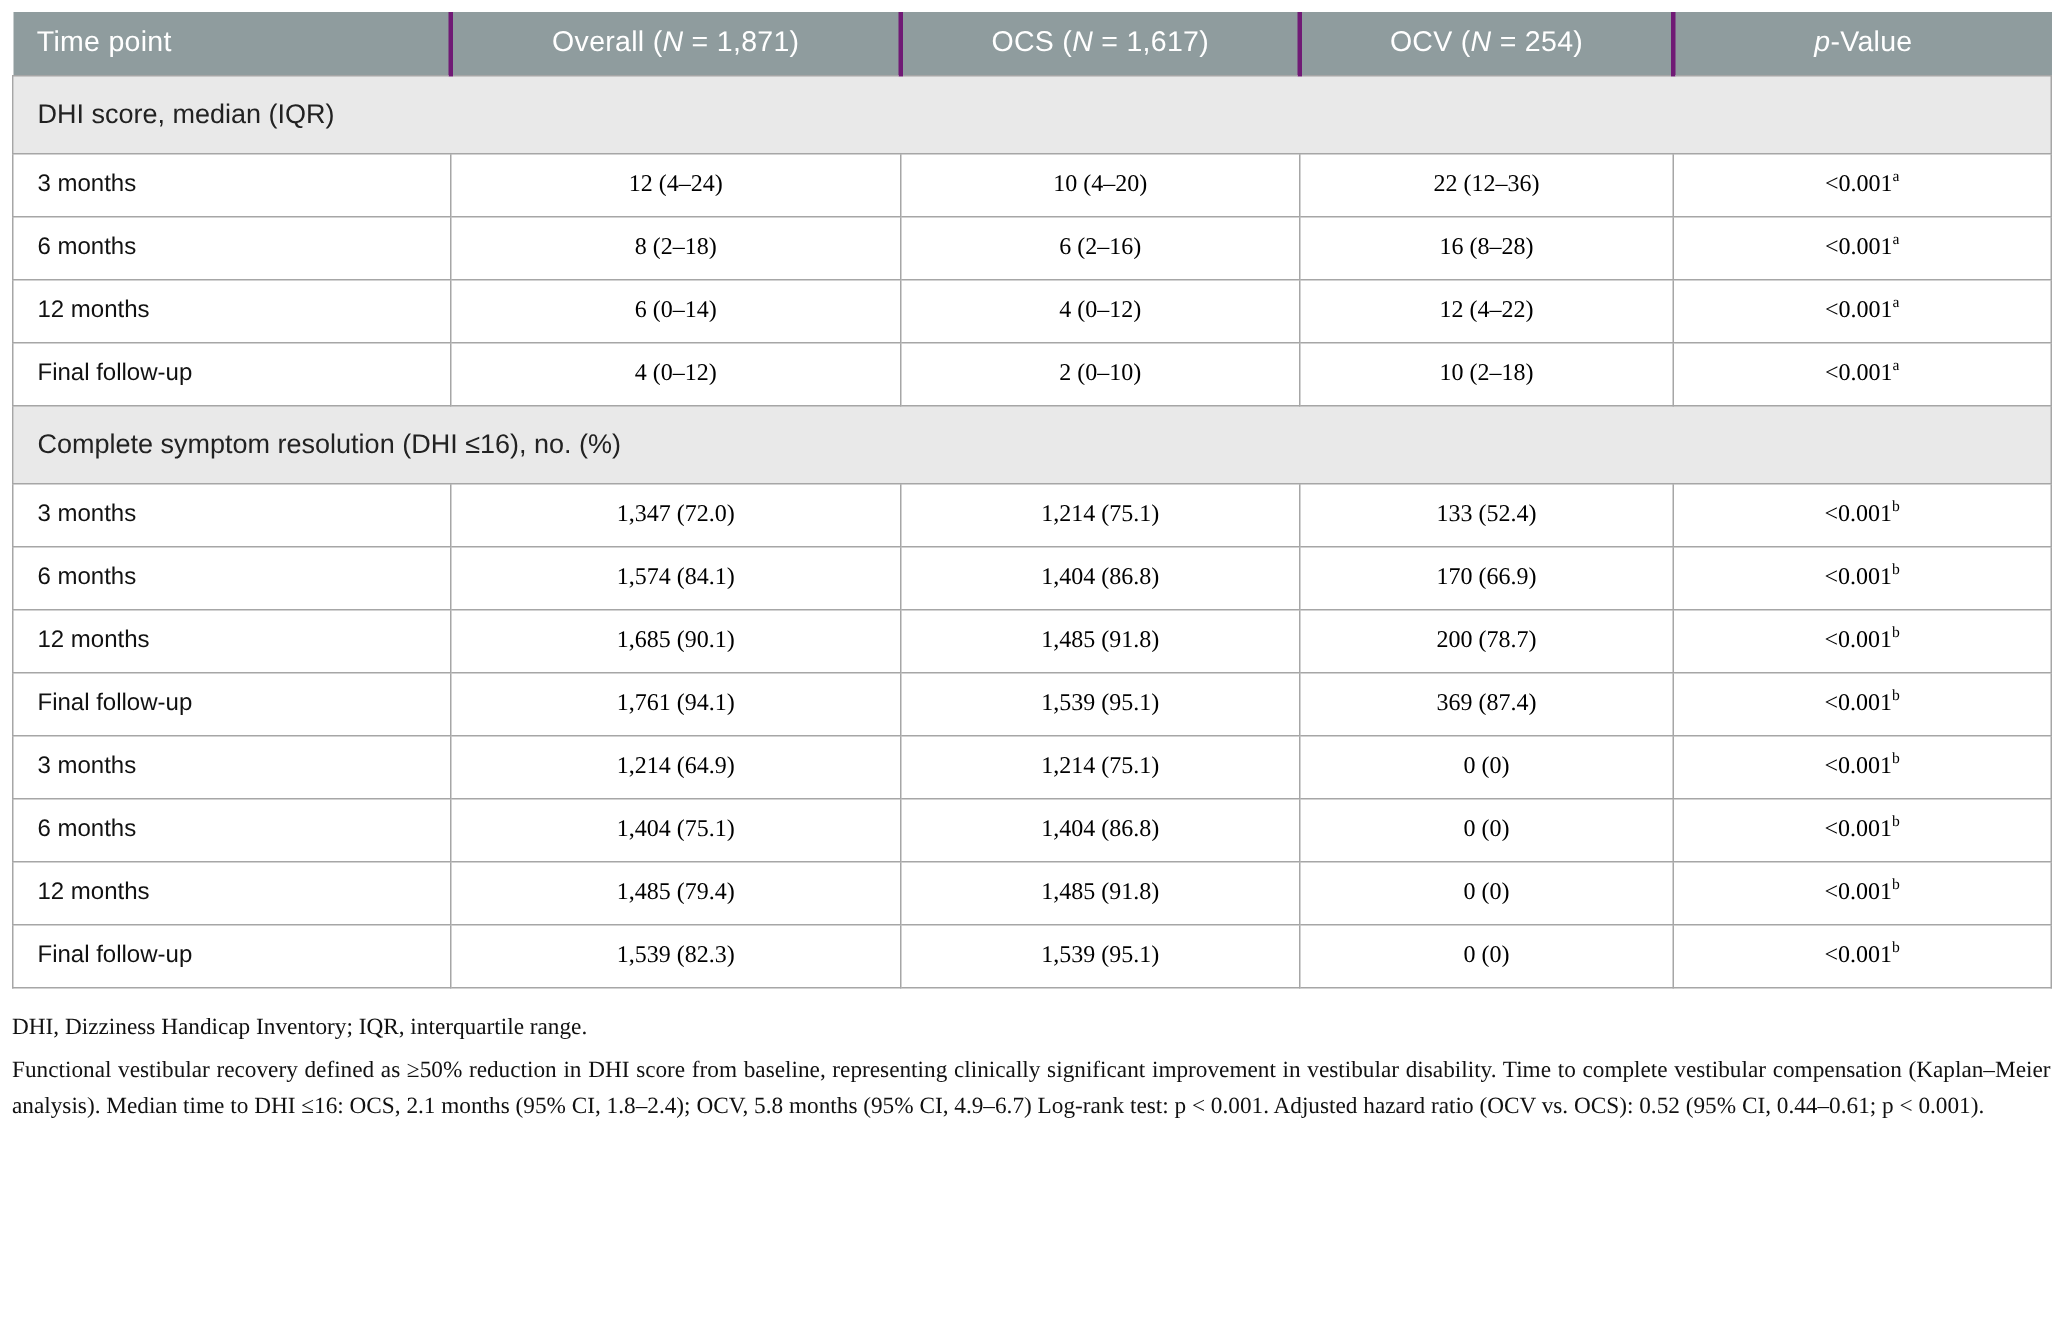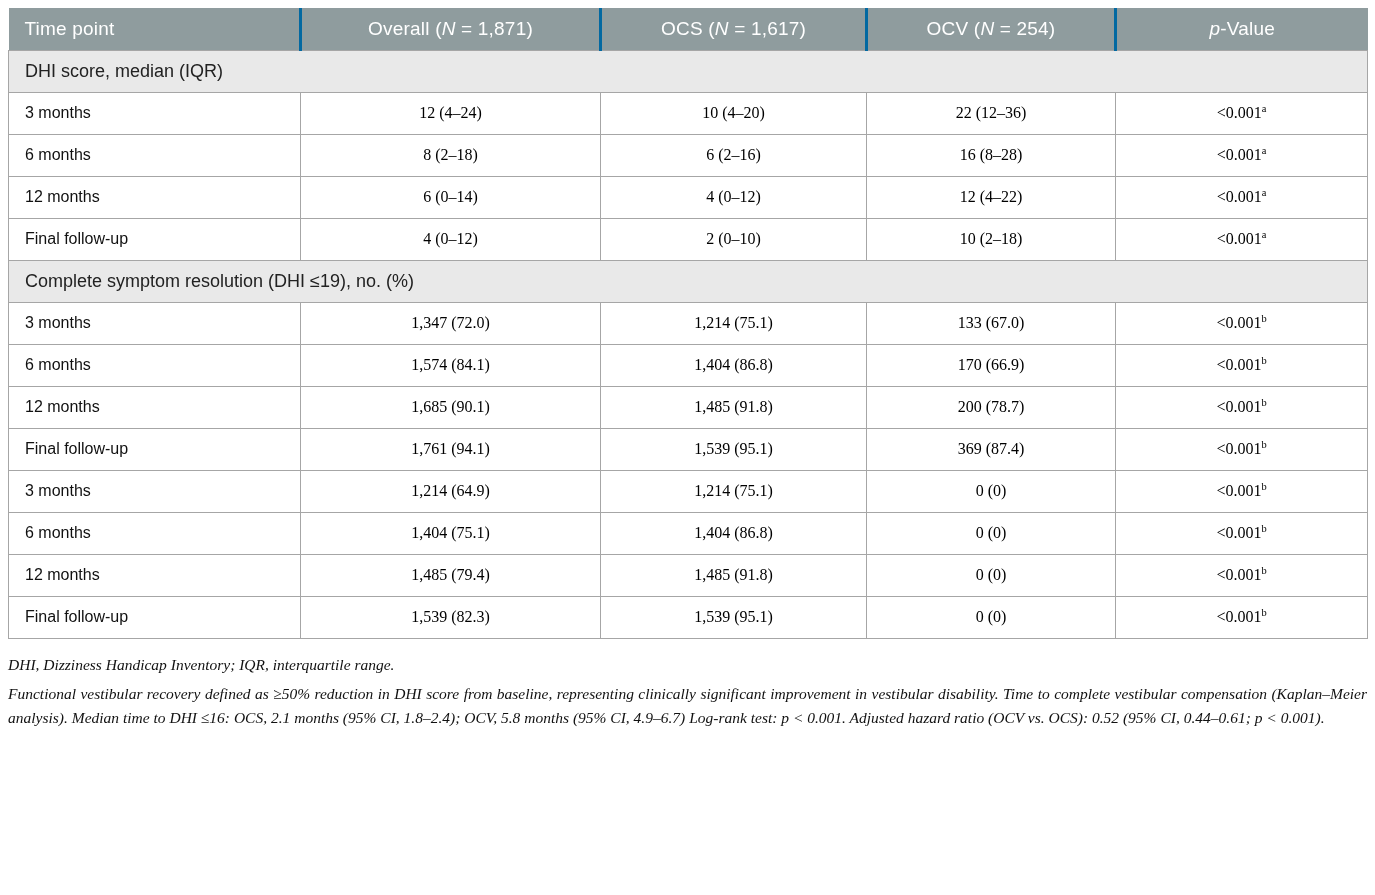--- a/index.html
+++ b/index.html
@@ -18,29 +18,29 @@
     font-size:19px;
     font-weight:400;
     letter-spacing:.2px;
     height:42px;
     padding:0 10px;
     text-align:center;
     vertical-align:middle;
     box-sizing:border-box;
   }
   thead th:first-child{text-align:left;padding-left:16px;}
-  thead th + th{border-left:3px solid #0369a1;}
+  thead th + th{border-left:3px solid #701a75;}
   .it{font-style:italic;}
   tbody td{border:1px solid var(--border);box-sizing:border-box;}
   tr.section-row td{
     background:var(--section-bg);
     font-family:"Liberation Sans",sans-serif;
     font-size:18px;
     color:#222222;
-    height:42px;
+    height:52px;
     padding:0 0 0 16px;
     text-align:left;
     vertical-align:middle;
   }
   tr.data-row td{
     height:42px;
     text-align:center;
     vertical-align:middle;
     font-family:"Liberation Serif",serif;
     font-size:16px;
@@ -61,21 +61,20 @@
   .footnotes{
     width:1359px;
     padding-top:8px;
   }
   .footnote{
     font-family:"Liberation Serif",serif;
     font-size:15.5px;
     color:#111111;
     margin-top:6px;
     line-height:1.52;
-    font-style:italic;
   }
   .footnote.justify{text-align:justify;}
 </style>
 </head>
 <body>
 
 <div class="page">
   <table>
     <colgroup>
       <col style="width:292px">
@@ -119,27 +118,27 @@
           <td>&lt;0.001<sup>a</sup></td>
         </tr>
         <tr class="data-row">
           <td class="tp">Final follow-up</td>
           <td>4 (0–12)</td>
           <td>2 (0–10)</td>
           <td>10 (2–18)</td>
           <td>&lt;0.001<sup>a</sup></td>
         </tr>
         <tr class="section-row">
-          <td colspan="5">Complete symptom resolution (DHI ≤19), no. (%)</td>
+          <td colspan="5">Complete symptom resolution (DHI ≤16), no. (%)</td>
         </tr>
         <tr class="data-row">
           <td class="tp">3 months</td>
           <td>1,347 (72.0)</td>
           <td>1,214 (75.1)</td>
-          <td>133 (67.0)</td>
+          <td>133 (52.4)</td>
           <td>&lt;0.001<sup>b</sup></td>
         </tr>
         <tr class="data-row">
           <td class="tp">6 months</td>
           <td>1,574 (84.1)</td>
           <td>1,404 (86.8)</td>
           <td>170 (66.9)</td>
           <td>&lt;0.001<sup>b</sup></td>
         </tr>
         <tr class="data-row">

